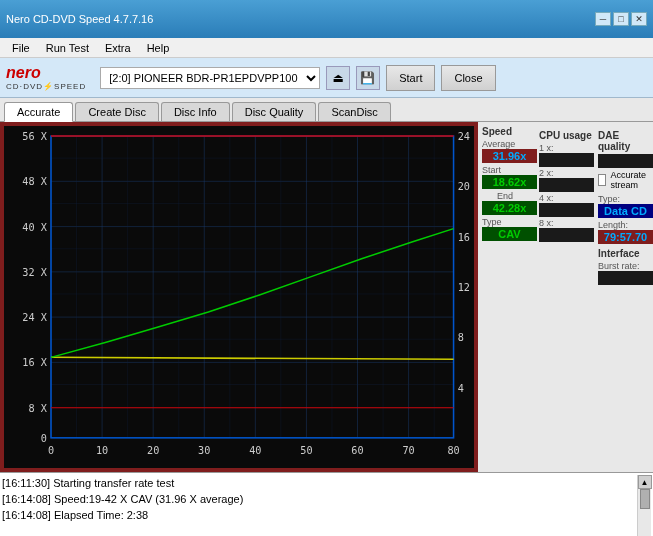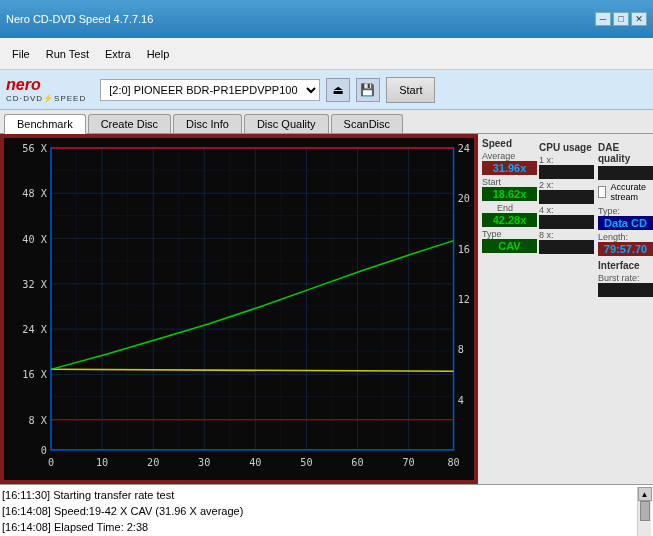--- a/index.html
+++ b/index.html
@@ -20,21 +20,21 @@
       background: #d0e8f8;
       border: 1px solid #7ab;
       margin-left: 2px;
       display: flex; align-items: center; justify-content: center;
       font-size: 9px; color: #333; cursor: pointer;
     }
 
     
     .menu-bar {
       background: #f0f0f0;
-      height: 32px;
+      height: 20px;
       display: flex;
       align-items: center;
       padding: 0 4px;
       border-bottom: 1px solid #ccc;
     }
     .menu-item {
       padding: 2px 8px;
       cursor: pointer;
       font-size: 11px;
     }
@@ -222,24 +222,25 @@
   <div class="logo-area">
     <div class="logo-nero">nero</div>
     <div class="logo-sub">CD·DVD⚡SPEED</div>
   </div>
   <select class="drive-select">
     <option>[2:0]  PIONEER BDR-PR1EPDVPP100 1.01</option>
   </select>
   <div class="toolbar-icon" title="Eject">⏏</div>
   <div class="toolbar-icon" title="Save">💾</div>
   <button class="toolbar-btn">Start</button>
+  <button class="toolbar-btn">Close</button>
 </div>
 
 <div class="tabs">
-  <div class="tab active">Benchmark</div>
+  <div class="tab active">Accurate</div>
   <div class="tab">Create Disc</div>
   <div class="tab">Disc Info</div>
   <div class="tab">Disc Quality</div>
   <div class="tab">ScanDisc</div>
 </div>
 
 <div class="main-content">
 
   <div class="chart-area">
     <svg class="chart-svg" viewBox="0 0 460 340" preserveAspectRatio="none" xmlns="http://www.w3.org/2000/svg">

